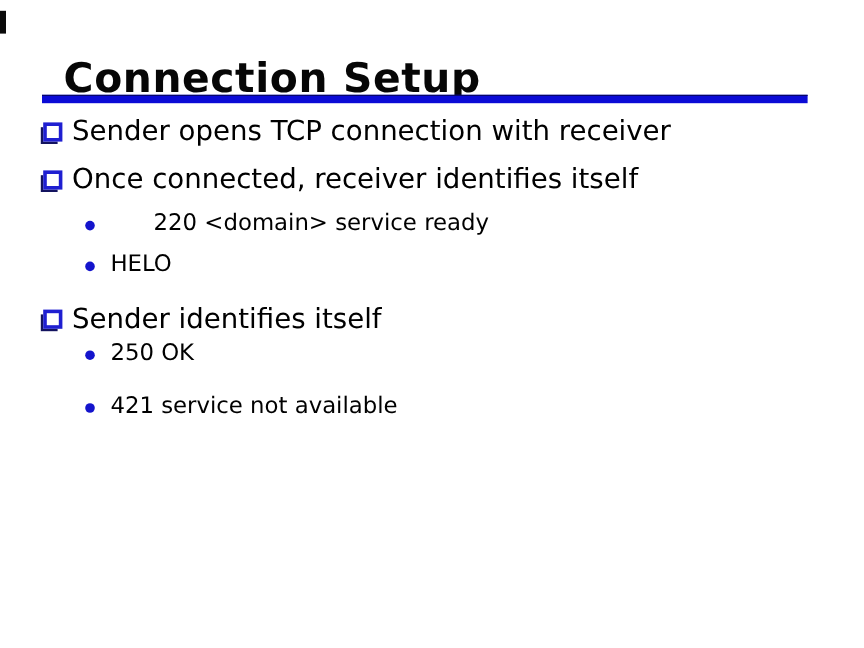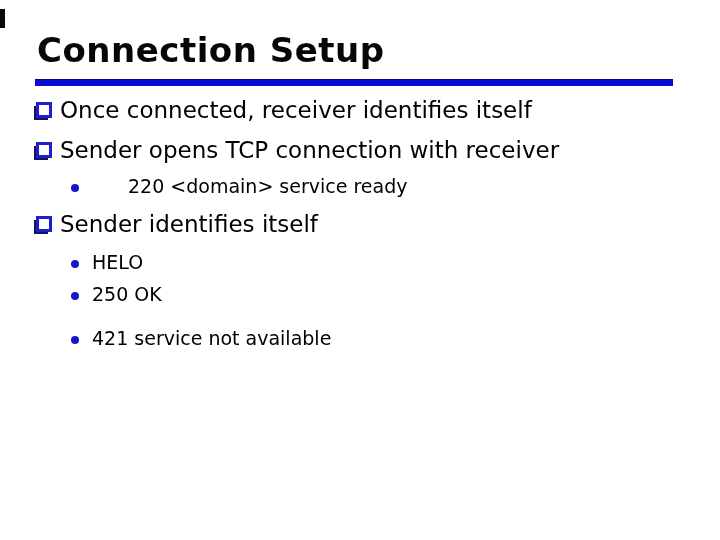--- a/index.html
+++ b/index.html
@@ -2,21 +2,21 @@
 <html style="--accent: #0b0bd6; --bullet-border: #1f1fd1; --bullet-shadow: #13135f; --dot-color: #1414cc; --title-color: #060606; --text-color: #000000;"><head>
 <meta charset="utf-8">
 <style>
   html,body{margin:0;padding:0;}
   body{width:720px;height:540px;overflow:hidden;background:#ffffff;
        font-family:"DejaVu Sans","Liberation Sans",sans-serif;}
   .slide{position:relative;width:720px;height:540px;background:#ffffff;}
 
   .corner-mark{position:absolute;left:0;top:9px;width:5px;height:19px;background:#0a0a0a;}
 
-  .title{position:absolute;left:37px;top:30px;margin:0;
+  .title{position:absolute;left:37px;top:30px;margin:16px;
          font-family:"DejaVu Sans","Liberation Sans",sans-serif;
          font-size:34px;font-weight:bold;letter-spacing:0.5px;
          color:var(--title-color,#060606);line-height:40px;white-space:nowrap;}
 
   .rule{position:absolute;left:35px;top:79px;width:638px;height:6px;
         background:var(--accent,#0b0bd6);border-top:1px solid #06066a;}
 
   .content{position:absolute;left:0;top:0;width:720px;height:540px;}
 
   .row{position:absolute;display:flex;align-items:flex-start;color:var(--text-color,#000);}
@@ -43,37 +43,37 @@
 </head>
 <body>
 
 <div class="slide">
   <div class="corner-mark"></div>
   <h1 class="title">Connection Setup</h1>
   <div class="rule"></div>
   <div class="content" id="content">
       <div class="row l1">
         <span class="qbox"></span>
-        <span class="txt">Once connected, receiver identifies itself</span>
+        <span class="txt">Sender opens TCP connection with receiver</span>
       </div>
       <div class="row l1">
         <span class="qbox"></span>
-        <span class="txt">Sender opens TCP connection with receiver</span>
+        <span class="txt">Once connected, receiver identifies itself</span>
       </div>
       <div class="row l2">
         <span class="dot"></span>
         <span class="txt">220 &lt;domain&gt; service ready</span>
       </div>
+      <div class="row l2">
+        <span class="dot"></span>
+        <span class="txt">HELO</span>
+      </div>
       <div class="row l1">
         <span class="qbox"></span>
         <span class="txt">Sender identifies itself</span>
-      </div>
-      <div class="row l2">
-        <span class="dot"></span>
-        <span class="txt">HELO</span>
       </div>
       <div class="row l2">
         <span class="dot"></span>
         <span class="txt">250 OK</span>
       </div>
       <div class="row l2">
         <span class="dot"></span>
         <span class="txt">421 service not available</span>
       </div>
     </div>

